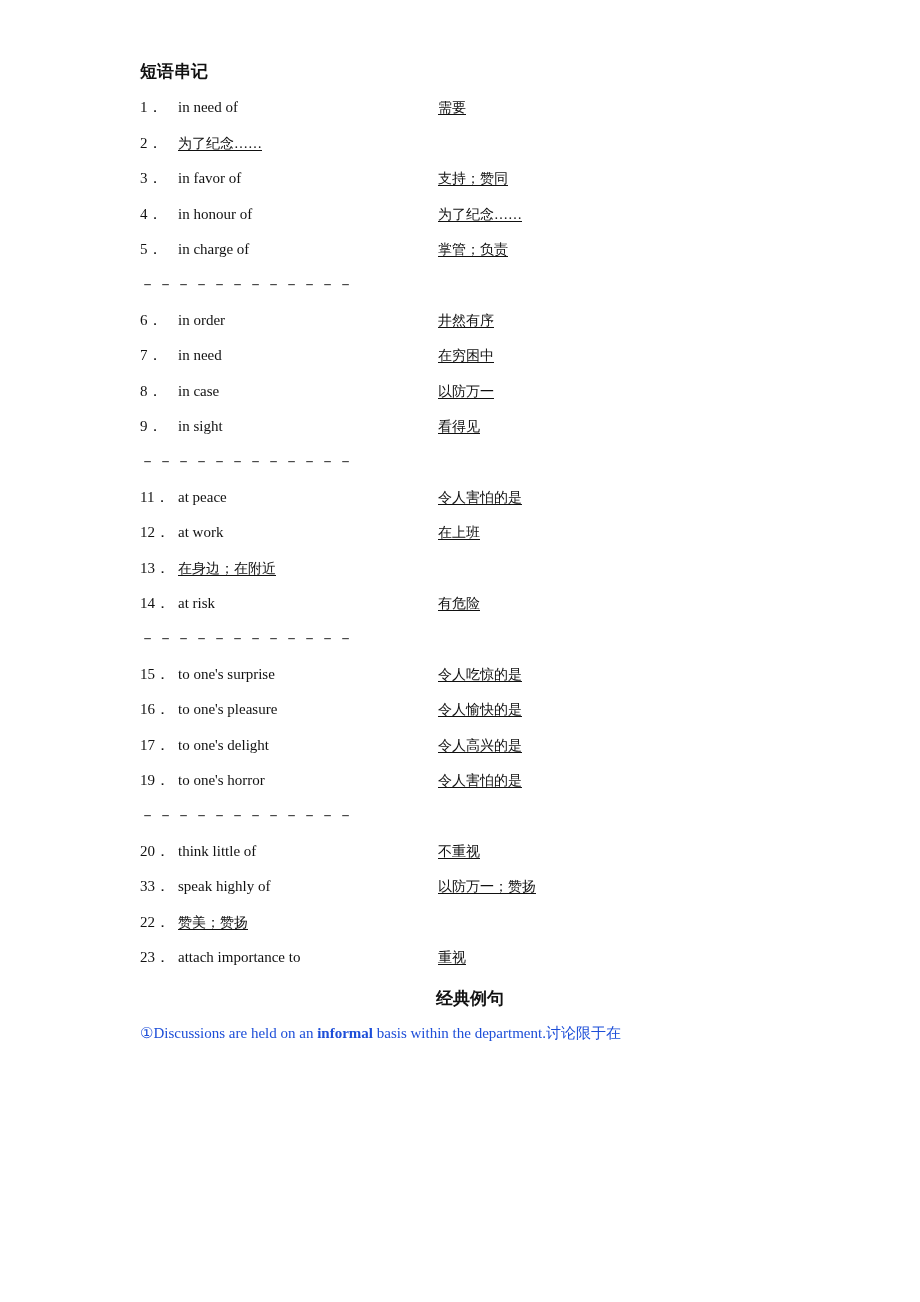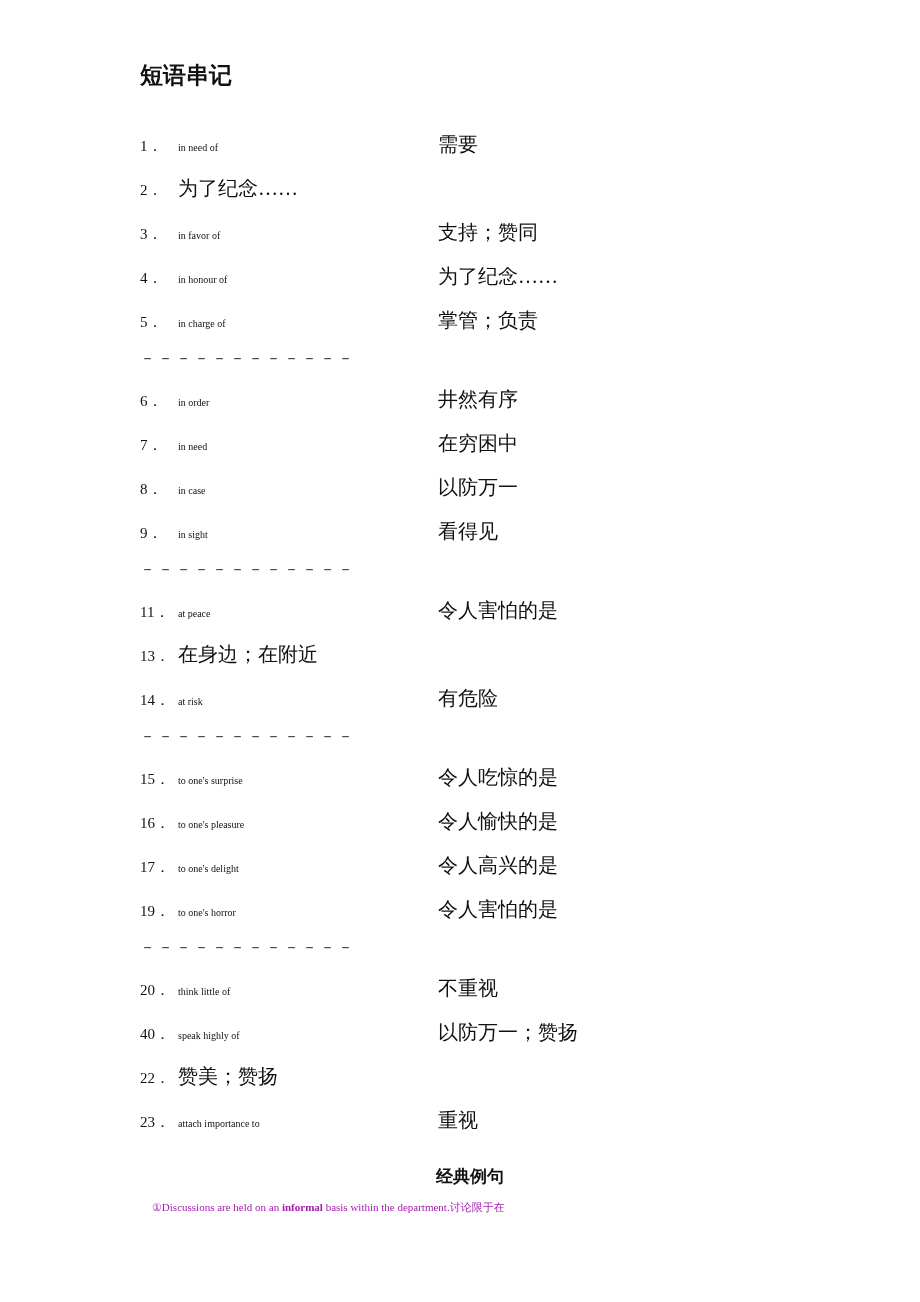--- a/index.html
+++ b/index.html
@@ -10,69 +10,69 @@
     body {
       background: #fff;
       font-family: "SimSun", "宋体", serif;
       font-size: 16px;
       color: #111;
       width: 920px;
       min-height: 1302px;
       padding: 60px 120px 60px 140px;
     }
     .section-title {
-      font-size: 23px;
+      font-size: 17px;
       font-weight: bold;
-      margin-bottom: 36px;
+      margin-bottom: 12px;
     }
     .phrase-list {
       list-style: none;
       margin-bottom: 0;
     }
     .phrase-row {
       display: flex;
       align-items: baseline;
       margin-bottom: 10px;
       line-height: 1.7;
     }
     .phrase-num {
       width: 38px;
       flex-shrink: 0;
       font-size: 15px;
       color: #111;
     }
     .phrase-en {
       width: 260px;
       flex-shrink: 0;
-      font-size: 10px;
+      font-size: 15px;
       color: #111;
     }
     .phrase-zh {
-      font-size: 20px;
-      color: #111;
+      font-size: 14px;
+      color: #111;
+      text-decoration: underline;
       text-underline-offset: 2px;
     }
     .divider-row {
       margin: 12px 0 14px 0;
       font-size: 15px;
       color: #111;
       letter-spacing: 3px;
     }
     .example-section-title {
       font-size: 17px;
       font-weight: bold;
       text-align: center;
-      margin-top: 28px;
+      margin-top: 16px;
       margin-bottom: 10px;
     }
     .example-text {
-      font-size: 11px;
+      font-size: 15px;
       line-height: 1.8;
-      color: #a21caf;
-      margin-left: 12px;
+      color: #1d4ed8;
     }
     .example-text b {
       font-weight: bold;
     }
   </style>
 </head>
 <body>
 
 <div class="section-title">短语串记</div>
 
@@ -130,20 +130,25 @@
 
 <div class="divider-row">－－－－－－－－－－－－</div>
 
 <ul class="phrase-list">
   <li class="phrase-row">
     <span class="phrase-num">11．</span>
     <span class="phrase-en">at peace</span>
     <span class="phrase-zh">令人害怕的是</span>
   </li>
   <li class="phrase-row">
+    <span class="phrase-num">12．</span>
+    <span class="phrase-en">at work</span>
+    <span class="phrase-zh">在上班</span>
+  </li>
+  <li class="phrase-row">
     <span class="phrase-num">13．</span>
     <span class="phrase-zh">在身边；在附近</span>
   </li>
   <li class="phrase-row">
     <span class="phrase-num">14．</span>
     <span class="phrase-en">at risk</span>
     <span class="phrase-zh">有危险</span>
   </li>
 </ul>
 
@@ -174,21 +179,21 @@
 
 <div class="divider-row">－－－－－－－－－－－－</div>
 
 <ul class="phrase-list">
   <li class="phrase-row">
     <span class="phrase-num">20．</span>
     <span class="phrase-en">think little of</span>
     <span class="phrase-zh">不重视</span>
   </li>
   <li class="phrase-row">
-    <span class="phrase-num">40．</span>
+    <span class="phrase-num">33．</span>
     <span class="phrase-en">speak highly of</span>
     <span class="phrase-zh">以防万一；赞扬</span>
   </li>
   <li class="phrase-row">
     <span class="phrase-num">22．</span>
     <span class="phrase-zh">赞美；赞扬</span>
   </li>
   <li class="phrase-row">
     <span class="phrase-num">23．</span>
     <span class="phrase-en">attach importance to</span>

